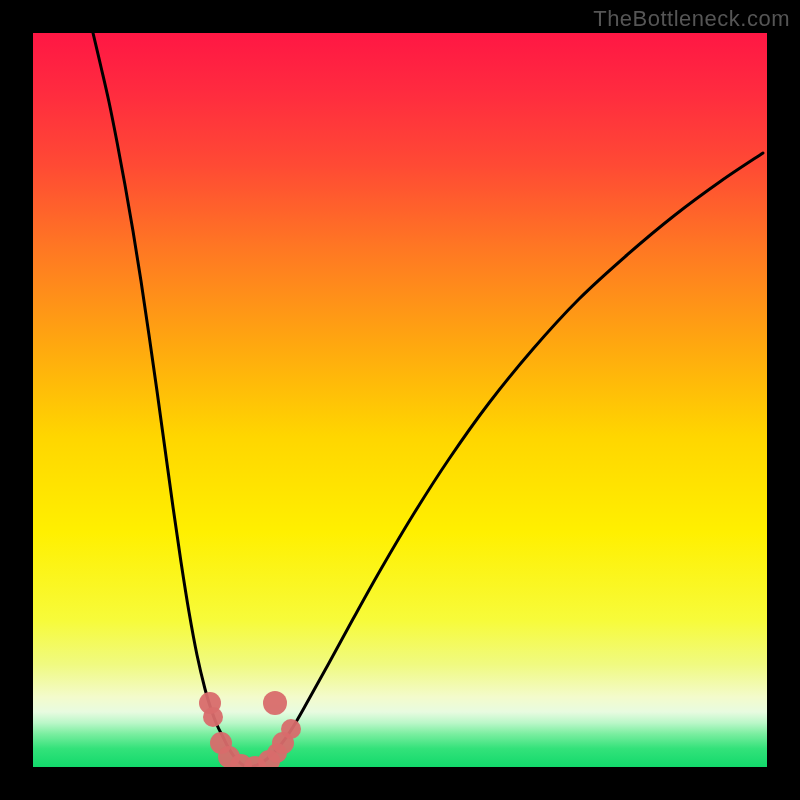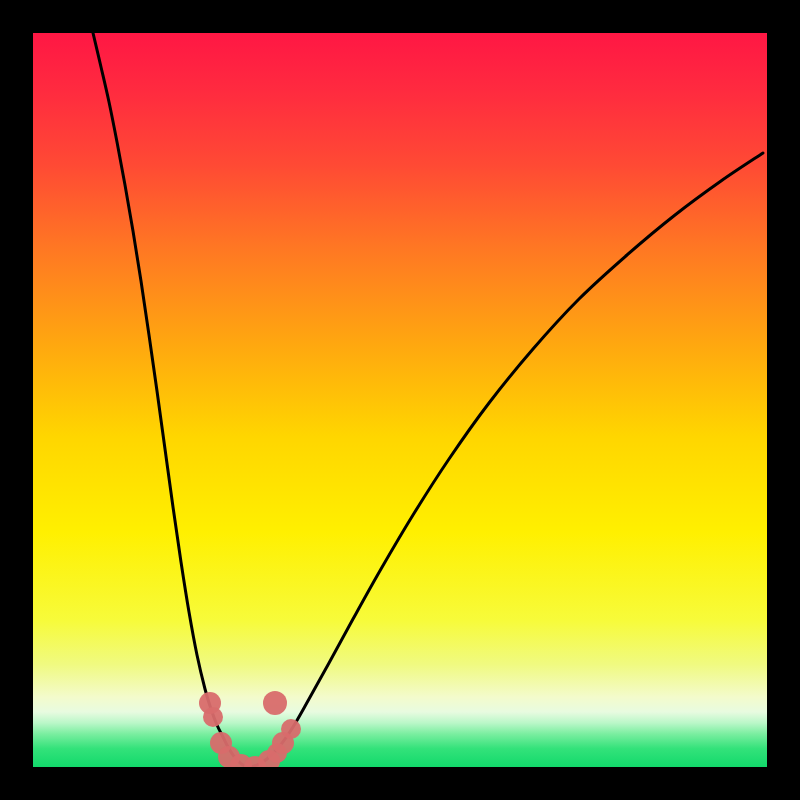--- a/index.html
+++ b/index.html
@@ -38,20 +38,21 @@
   svg {
     display: block;
     width: 734px;
     height: 734px;
   }
 </style>
 </head>
 <body>
 
 <div class="outer">
+  <div class="watermark">TheBottleneck.com</div>
   <div class="plot-wrap">
     <svg id="chart-svg" viewBox="0 0 734 734">
         <defs>
           <linearGradient id="bg-grad" x1="0" y1="0" x2="0" y2="1">
             <stop offset="0.00%" stop-color="#ff1744"></stop>
             <stop offset="8.00%" stop-color="#ff2b3f"></stop>
             <stop offset="18.00%" stop-color="#ff4a34"></stop>
             <stop offset="30.00%" stop-color="#ff7a22"></stop>
             <stop offset="42.00%" stop-color="#ffa610"></stop>
             <stop offset="55.00%" stop-color="#ffd600"></stop>

